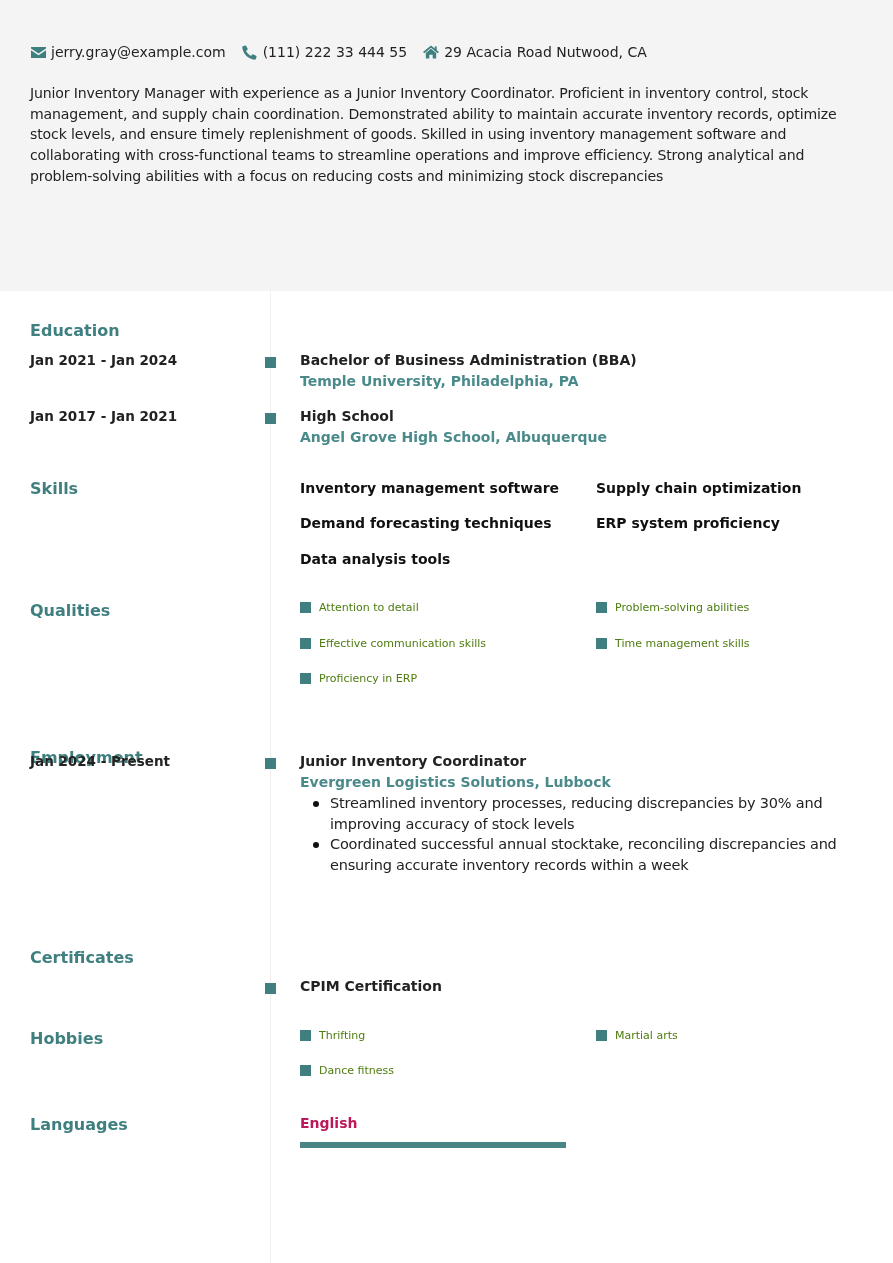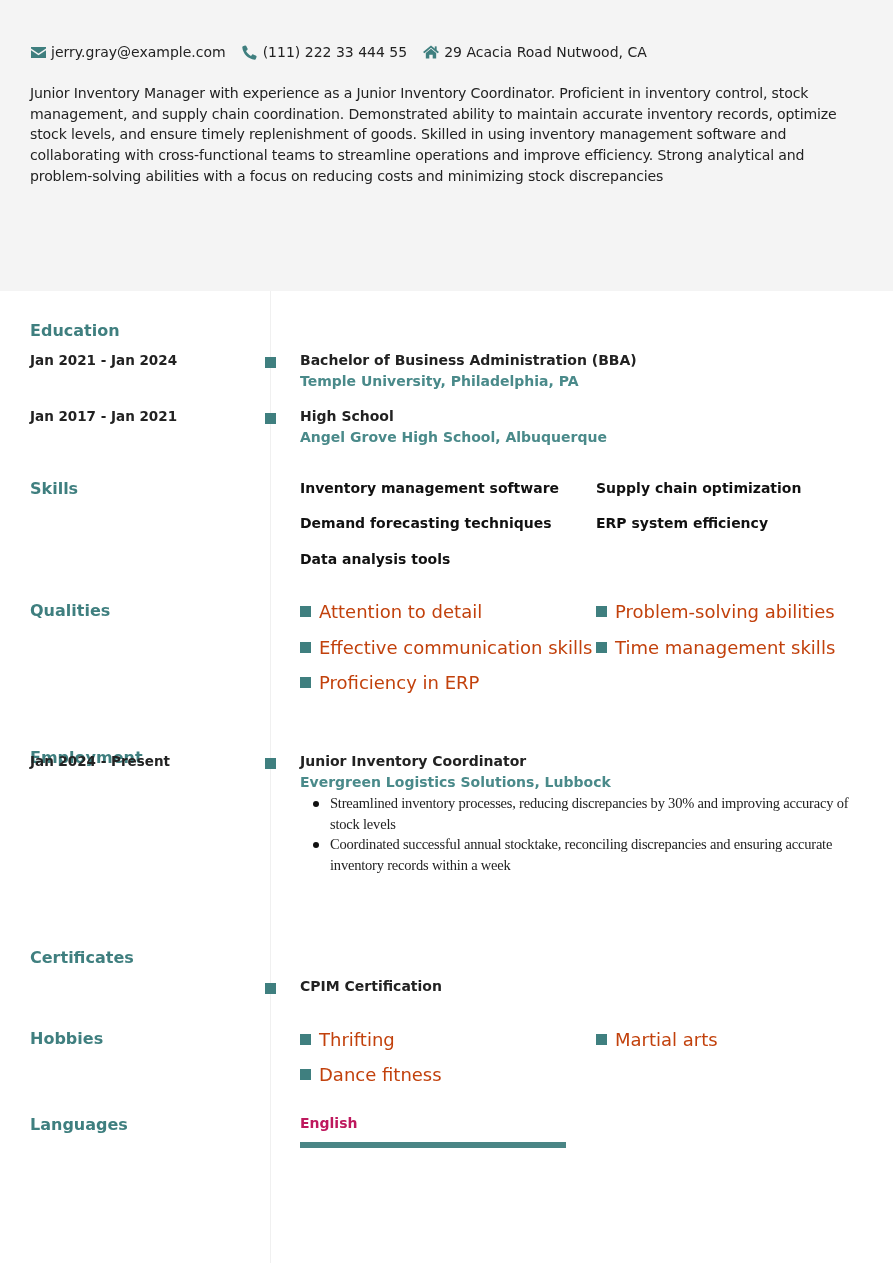--- a/index.html
+++ b/index.html
@@ -15,24 +15,24 @@
     .summary { margin-top: 19px; font-size: 14.1px; line-height: 20.7px; color: #222; letter-spacing: -0.15px; width: 835px; }
 
     .divider { position: absolute; left: 270px; top: 291px; width: 1px; height: 972px; background: #f0f0f0; }
 
     .section-title { position: absolute; left: 30px; font-weight: bold; font-size: 16px; color: #3f7f7f; }
     .date { position: absolute; left: 30px; font-weight: bold; font-size: 13.5px; color: #222; }
     .marker { position: absolute; left: 265px; width: 11px; height: 11px; background: #3f7f7f; }
     .entry-title { position: absolute; left: 300px; font-weight: bold; font-size: 14px; color: #222; }
     .entry-sub { position: absolute; left: 300px; font-weight: bold; font-size: 14px; color: #4a8a8a; }
     .skill { position: absolute; font-weight: bold; font-size: 14px; color: #111; }
-    .bullet-item { position: absolute; display: flex; align-items: center; font-size: 18px; color: #c2410c; }
+    .bullet-item { position: absolute; display: flex; align-items: center; font-size: 11px; color: #4d7c0f; }
     .bullet-item .sq { width: 11px; height: 11px; background: #3f7f7f; margin-right: 8px; flex: none; }
     .emp-list { position: absolute; left: 300px; top: 793px; width: 560px; list-style: none; }
-    .emp-list li { position: relative; padding-left: 30px; font-size: 14.5px; line-height: 20.7px; color: #222; letter-spacing: -0.2px; font-family: Liberation Serif, serif; }
+    .emp-list li { position: relative; padding-left: 30px; font-size: 14.5px; line-height: 20.7px; color: #222; letter-spacing: -0.2px; }
     .emp-list li::before { content: ""; position: absolute; left: 13px; top: 8px; width: 6px; height: 6px; border-radius: 50%; background: #111; }
     .lang-name { position: absolute; left: 300px; top: 1115px; font-weight: bold; font-size: 14px; color: #be185d; }
     .lang-track { position: absolute; left: 300px; top: 1142px; width: 266px; height: 6px; background: #e6e6e6; }
     .lang-fill { height: 100%; background: #4a8585; }
   </style>
 </head>
 <body>
 
 <div class="header">
   <div class="contacts">
@@ -76,21 +76,21 @@
 <div class="entry-sub" style="top:373px">Temple University, Philadelphia, PA</div>
 <div class="date" style="top:408px">Jan 2017 - Jan 2021</div>
 <div class="marker" style="top:413px"></div>
 <div class="entry-title" style="top:408px">High School</div>
 <div class="entry-sub" style="top:429px">Angel Grove High School, Albuquerque</div>
 
 <div class="section-title" style="top:479px">Skills</div>
 <div class="skill" style="left:300px;top:480px">Inventory management software</div>
 <div class="skill" style="left:596px;top:480px">Supply chain optimization</div>
 <div class="skill" style="left:300px;top:515px">Demand forecasting techniques</div>
-<div class="skill" style="left:596px;top:515px">ERP system efficiency</div>
+<div class="skill" style="left:596px;top:515px">ERP system proficiency</div>
 <div class="skill" style="left:300px;top:551px">Data analysis tools</div>
 
 <div class="section-title" style="top:601px">Qualities</div>
 <div class="bullet-item" style="left:300px;top:601px">
     <span class="sq"></span>
     <span>Attention to detail</span>
   </div>
 <div class="bullet-item" style="left:596px;top:601px">
     <span class="sq"></span>
     <span>Problem-solving abilities</span>

